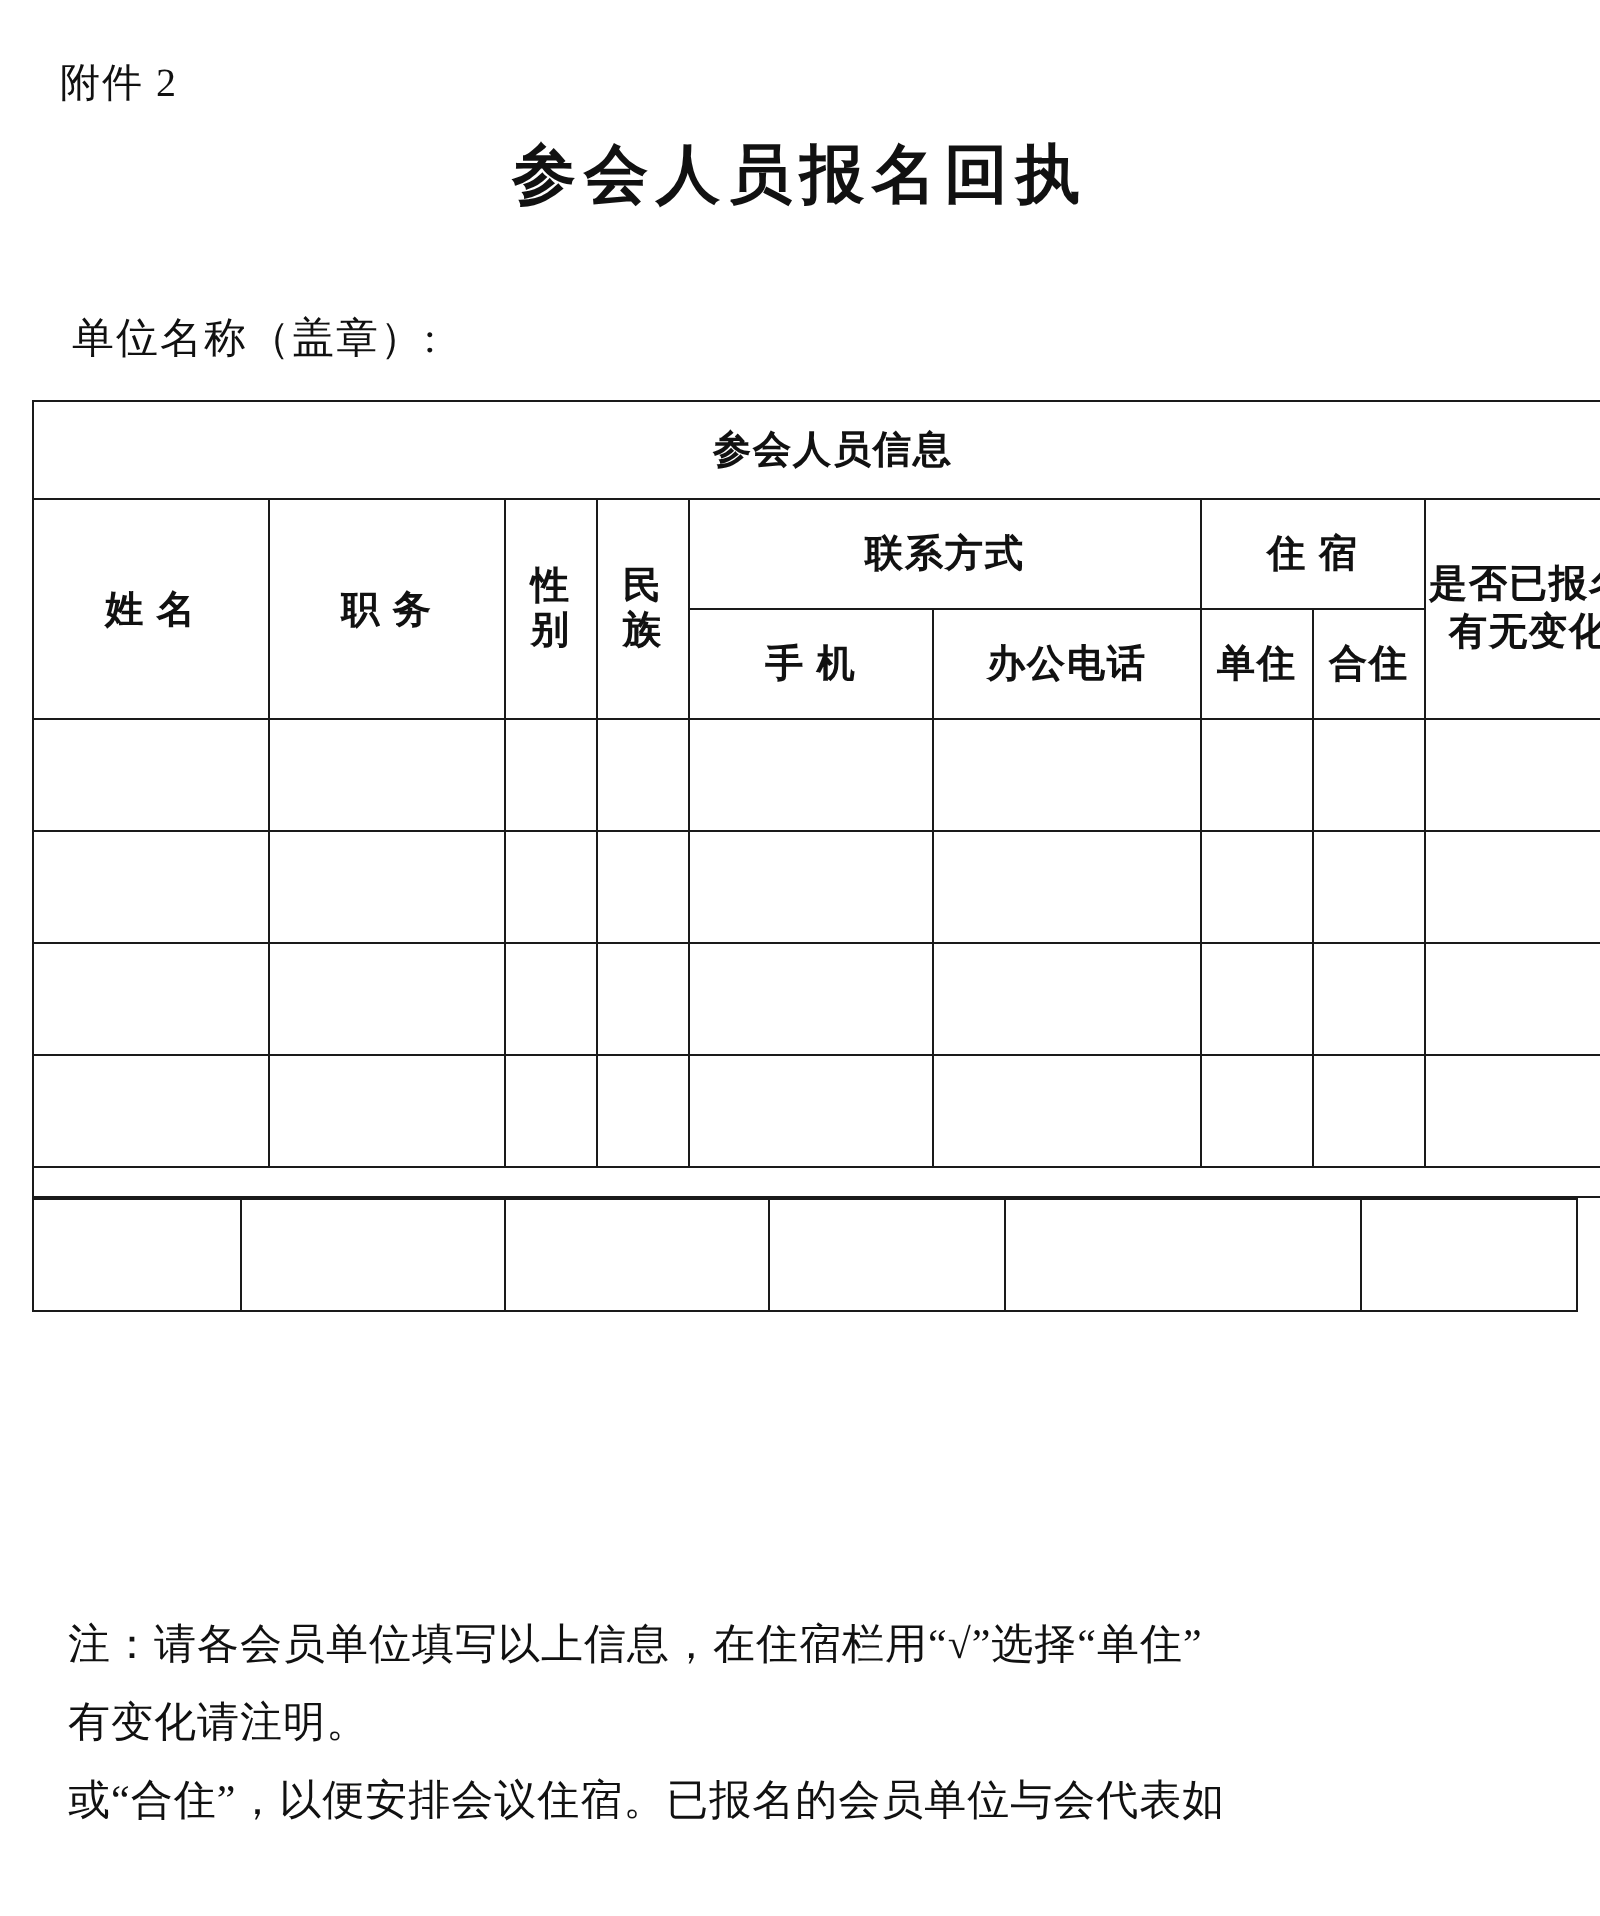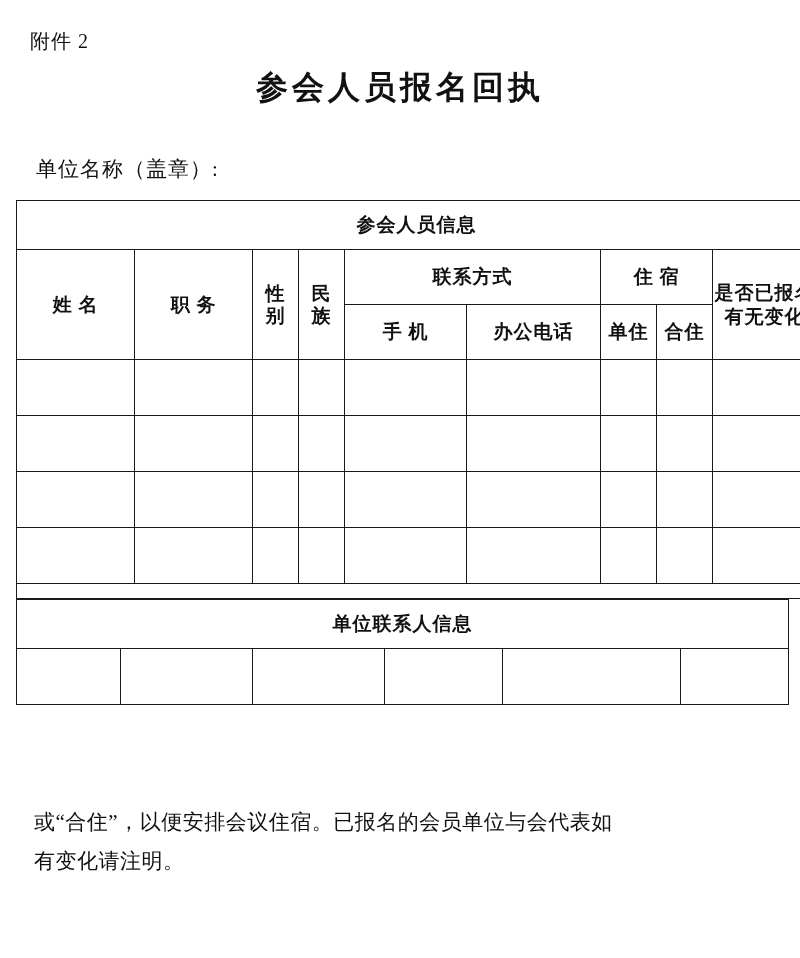--- a/index.html
+++ b/index.html
@@ -224,33 +224,31 @@
       <colgroup>
         <col style="width:104px">
         <col style="width:132px">
         <col style="width:132px">
         <col style="width:118px">
         <col style="width:178px">
         <col style="width:108px">
       </colgroup>
 
       <tbody>
-          <tr>
-        <td class="section-head" colspan="6">单位联系人信息</td>
-      </tr>
       <tr class="row-blank">
         <td></td>
         <td></td>
         <td></td>
         <td></td>
         <td></td>
         <td></td>
       </tr>
     </tbody>
       </table>
   </div>
 
   <div class="note">
+    <div>注：请各会员单位填写以上信息，在住宿栏用“√”选择“单住”</div>
+    <div>有变化请注明。</div>
     <div>或“合住”，以便安排会议住宿。已报名的会员单位与会代表如</div>
-    <div>有变化请注明。</div>
   </div>
 
 </div>
 
 </body></html>

